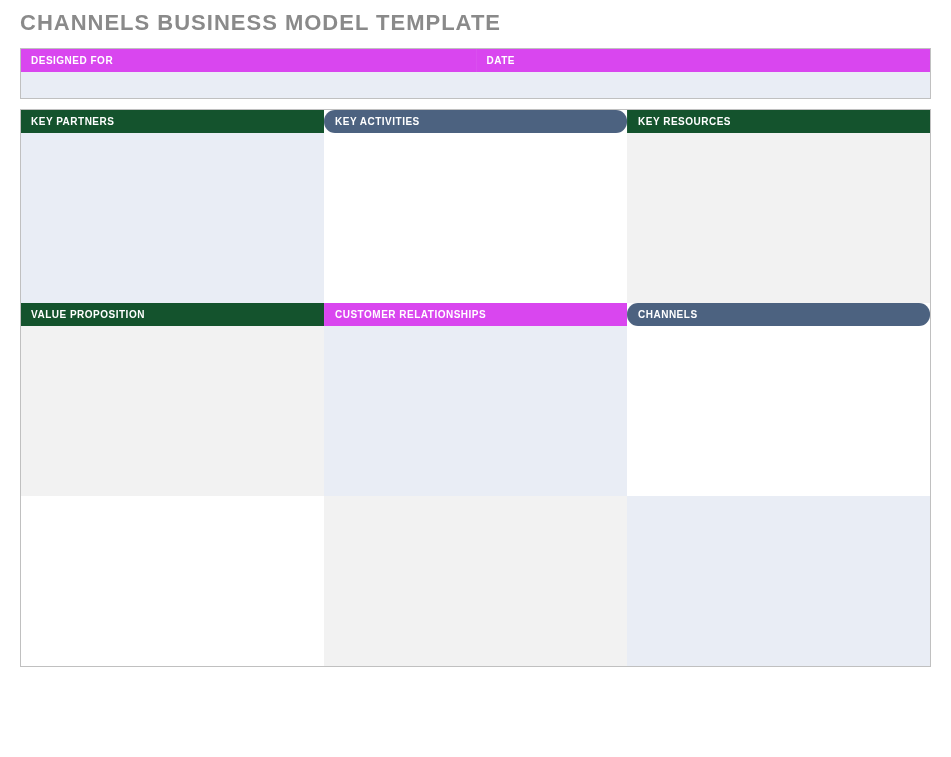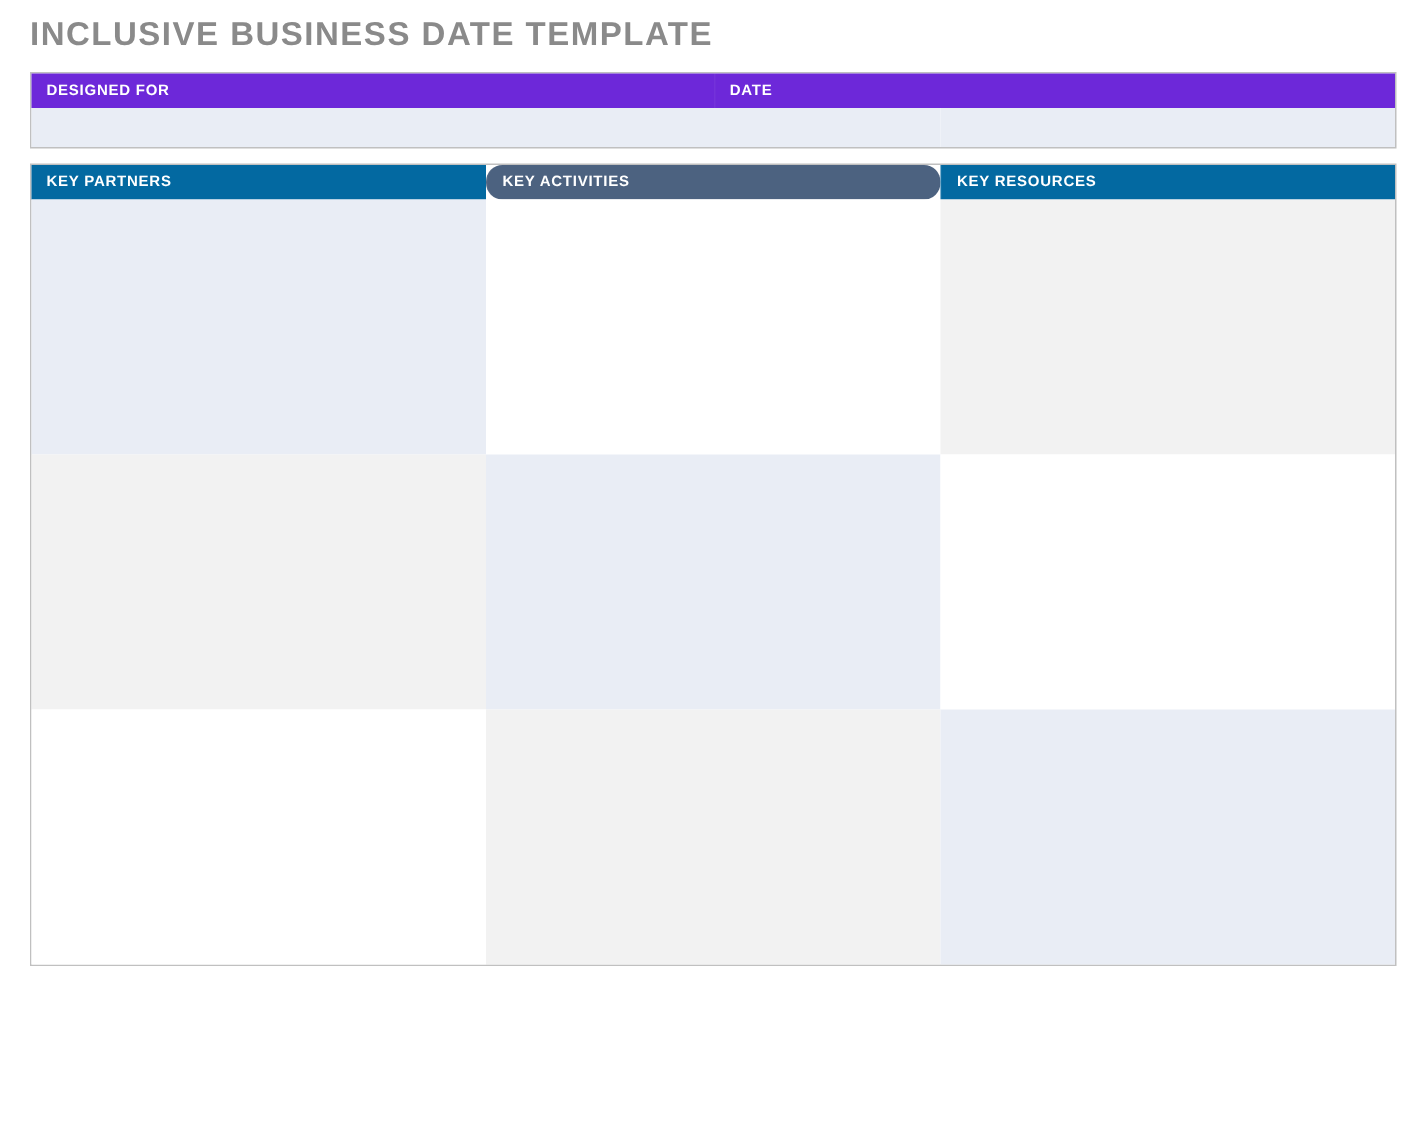--- a/index.html
+++ b/index.html
@@ -40,35 +40,35 @@
       text-transform: uppercase;
     }
     .body {
       padding: 6px 10px;
       min-height: 26px;
     }
     .body-tall {
       min-height: 170px;
     }
     
-    .hdr-navy { background: #6d28d9; }
-    .hdr-darkgray { background: #0369a1; }
+    .hdr-navy { background: #d946ef; }
+    .hdr-darkgray { background: #14532d; }
     .hdr-slate { background: #4c6280; border-radius: 11px; }
     
     .bg-pale { background: #e9edf5; }
     .bg-lightgray { background: #f2f2f2; }
     .bg-white { background: #ffffff; }
     
     .cell + .cell .header { border-left: 1px solid rgba(255,255,255,0.05); }
     .cell + .cell .body { }
   </style>
 </head>
 <body>
 
-<div class="page-title">INCLUSIVE BUSINESS DATE TEMPLATE</div>
+<div class="page-title">CHANNELS BUSINESS MODEL TEMPLATE</div>
 
 <div class="section">
   <div class="row">
     <div class="cell">
       <div class="header hdr-navy">DESIGNED FOR</div>
     </div>
     <div class="cell">
       <div class="header hdr-navy">DATE</div>
     </div>
   </div>
@@ -104,20 +104,31 @@
         <div class="body body-tall bg-pale"></div>
       </div>
     <div class="cell">
         <div class="body body-tall bg-white"></div>
       </div>
     <div class="cell">
         <div class="body body-tall bg-lightgray"></div>
       </div>
   </div>
 
+  <div class="row">
+    <div class="cell">
+        <div class="header hdr-darkgray">VALUE PROPOSITION</div>
+      </div>
+    <div class="cell">
+        <div class="header hdr-navy">CUSTOMER RELATIONSHIPS</div>
+      </div>
+    <div class="cell">
+        <div class="header hdr-slate">CHANNELS</div>
+      </div>
+  </div>
 
   <div class="row">
     <div class="cell">
         <div class="body body-tall bg-lightgray"></div>
       </div>
     <div class="cell">
         <div class="body body-tall bg-pale"></div>
       </div>
     <div class="cell">
         <div class="body body-tall bg-white"></div>

